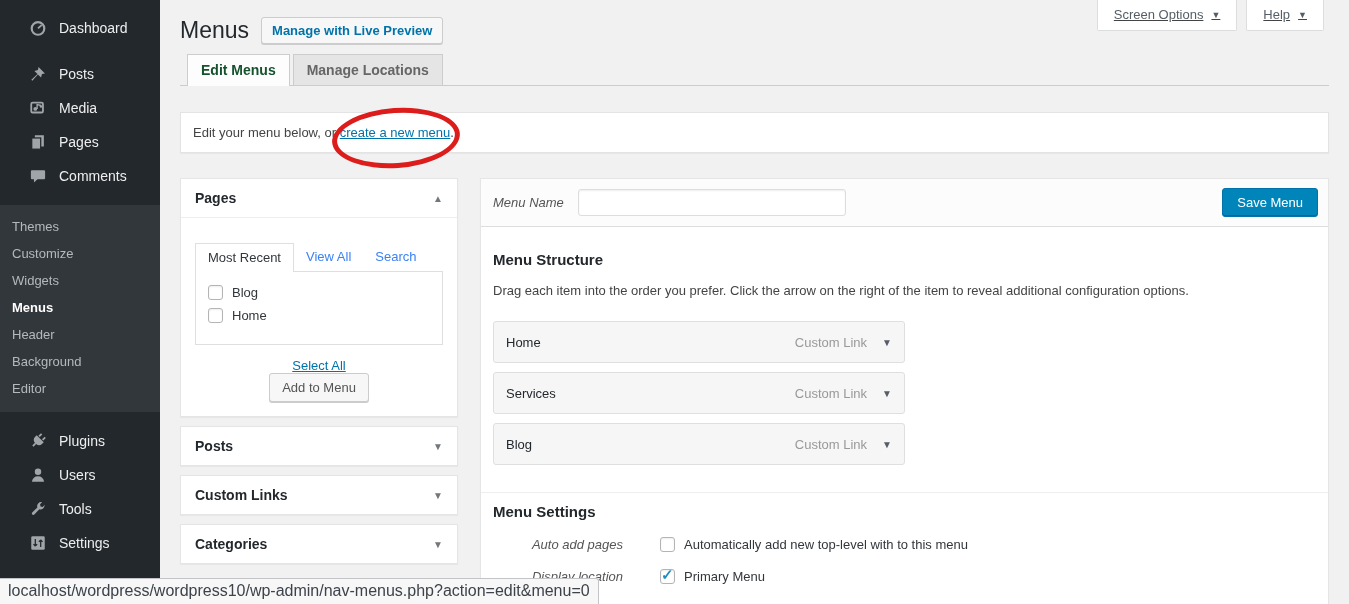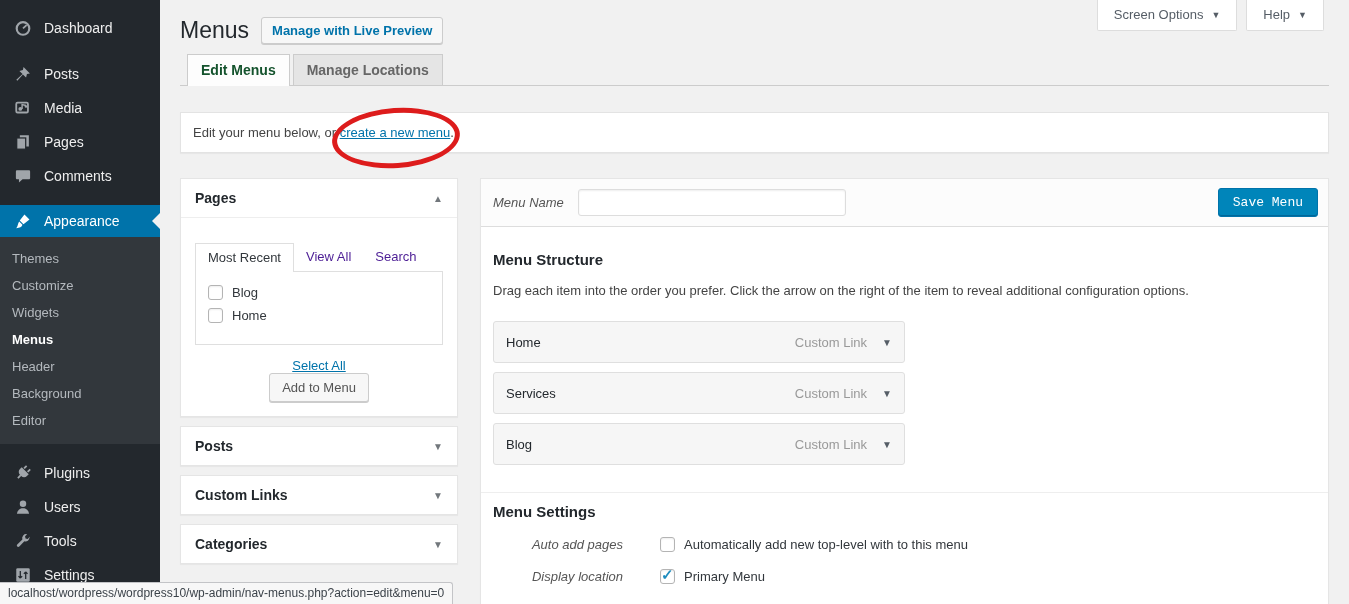--- a/index.html
+++ b/index.html
@@ -13,21 +13,21 @@
   }
 
   
   .sidebar {
     position: absolute; left: 0; top: 0; bottom: 0;
     width: 160px; background: #23282d; color: #eee; z-index: 20;
   }
   .menu-item {
     position: relative;
     display: flex; align-items: center;
-    height: 34px; padding-left: 13px; gap: 11px;
+    height: 34px; padding-left: 28px; gap: 11px;
     font-size: 14px; color: #eee; cursor: pointer;
   }
   .menu-item .mi { width: 20px; height: 20px; color: #a0a5aa; flex: none; display: flex; align-items: center; justify-content: center; }
   .menu-item .mi svg { width: 18px; height: 18px; fill: currentColor; }
   .menu-item.active { background: #0073aa; color: #fff; height: 32px; }
   .menu-item.active .mi { color: #fff; }
   .menu-item.active::after {
     content: ""; position: absolute; right: 0; top: 50%; transform: translateY(-50%);
     border: 8px solid transparent; border-right-color: #f1f1f1; border-left-width: 0;
   }
@@ -39,21 +39,21 @@
     color: #b4b9be; line-height: 15px; cursor: pointer; text-decoration: none;
   }
   .submenu-item.current { color: #fff; font-weight: bold; }
 
   
   .content {
     position: absolute; left: 160px; top: 0; right: 0; bottom: 0;
     padding: 0 20px; background: #f1f1f1;
   }
 
-  .screen-meta { position: absolute; top: 0; right: 25px; display: flex; gap: 9px; z-index: 10; }
+  .screen-meta { position: absolute; top: 0; right: 25px; display: flex; gap: 9px; z-index: 10; text-decoration: underline; }
   .meta-tab {
     background: #fff; border: 1px solid #ddd; border-top: none;
     padding: 7px 16px 8px; font-size: 13px; color: #555d66;
     display: flex; align-items: center; gap: 8px; cursor: pointer;
     border-radius: 0 0 2px 2px;
   }
   .meta-tab .dd { font-size: 9px; color: #555d66; }
 
   .page-head { padding-top: 16px; display: flex; align-items: center; gap: 12px; }
   .page-head h1 { font-size: 23px; font-weight: 400; color: #23282d; line-height: 29px; }
@@ -103,21 +103,21 @@
   .postbox-body { padding: 25px 14px 14px; }
 
   .inner-tabs { display: flex; align-items: flex-end; position: relative; z-index: 2; }
   .itab {
     font-size: 13px; padding: 6px 12px 7px; cursor: pointer; text-decoration: none;
   }
   .itab.active {
     background: #fff; border: 1px solid #dfdfdf; border-bottom: none;
     margin-bottom: -1px; color: #32373c;
   }
-  .itab.link { color: #4c1d95; }
+  .itab.link { color: #3b82f6; }
   .tab-panel {
     border: 1px solid #dfdfdf; background: #fff; padding: 13px 12px; min-height: 74px;
   }
   .check-row { display: flex; align-items: center; gap: 9px; margin-bottom: 8px; color: #32373c; font-size: 13px; cursor: pointer; }
   .check-row:last-child { margin-bottom: 0; }
   .cb {
     width: 15px; height: 15px; flex: none; background: #fff;
     border: 1px solid #b4b4b4; border-radius: 3px; position: relative;
     box-shadow: inset 0 1px 2px rgba(0,0,0,.07); cursor: pointer;
   }
@@ -144,21 +144,21 @@
   }
   .mn-label { font-style: italic; font-size: 13px; color: #555; padding-left: 2px; }
   .mn-input {
     width: 268px; height: 27px; border: 1px solid #ddd; border-radius: 3px;
     box-shadow: inset 0 1px 2px rgba(0,0,0,.07); padding: 0 8px;
     font-family: inherit; font-size: 13px; background: #fff;
   }
   .button-primary {
     margin-left: auto; background: #0085ba; border: 1px solid #0073aa; border-radius: 3px;
     box-shadow: inset 0 -1px 0 #006799; color: #fff; font-size: 13px;
-    padding: 6px 14px; cursor: pointer; font-family: Liberation Mono, monospace;
+    padding: 6px 14px; cursor: pointer; font-family: Liberation Sans, sans-serif;
   }
   .panel-body { padding: 14px 12px; }
   .panel-body h3 { font-size: 15px; font-weight: 700; color: #23282d; margin-top: 10px; }
   .structure-desc { margin: 15px 0 23px; font-size: 13px; color: #444; }
 
   .menu-item-bar {
     width: 412px; height: 42px; display: flex; align-items: center;
     background: #f6f6f6; border: 1px solid #dfdfdf; border-radius: 3px;
     padding: 0 12px; margin-bottom: 9px; cursor: move;
   }
@@ -170,21 +170,21 @@
   .settings-heading { margin-top: 27px; }
   .setting-row { display: flex; align-items: center; margin-top: 17px; font-size: 13px; text-align: center; }
   .setting-label { width: 167px; flex: none; font-style: italic; color: #555; padding-left: 2px; }
   .setting-check { display: flex; align-items: center; gap: 9px; color: #32373c; cursor: pointer; }
 
   
   .statusbar {
     position: absolute; left: 0; bottom: 0; z-index: 50;
     background: #f7f7f7; border: 1px solid #c3c4c7; border-left: none; border-bottom: none;
     border-radius: 0 3px 0 0; padding: 3px 8px 4px;
-    font-size: 12px; color: #3c434a; white-space: nowrap; text-align: center;
+    font-size: 16px; color: #3c434a; white-space: nowrap; text-align: center;
   }
 </style>
 </head>
 <body>
 
 <div class="sidebar">
   <div class="top-pad"></div>
   <div class="menu-item">
     <span class="mi">
       <svg viewBox="0 0 20 20">
@@ -225,28 +225,20 @@
   </div>
   <div class="menu-item">
     <span class="mi">
       <svg viewBox="0 0 20 20">
           <path d="M3.5 3.5h13c.8 0 1.4.6 1.4 1.4v7.2c0 .8-.6 1.4-1.4 1.4H9.5l-4 3.8v-3.8h-2c-.8 0-1.4-.6-1.4-1.4V4.9c0-.8.6-1.4 1.4-1.4z"></path>
         </svg>
     </span>
     <span>Comments</span>
   </div>
   <div class="sep"></div>
-  <div class="menu-item active">
-    <span class="mi">
-      <svg viewBox="0 0 20 20">
-          <path d="M11.6 2.8l5.6 5.6-6.7 5.2-4.1-4.1zM5.7 10.6l3.7 3.7c-.7 2.4-3 3.7-6.9 3.7 1.9-1.9 1.4-4.2 3.2-7.4z"></path>
-        </svg>
-    </span>
-    <span>Appearance</span>
-  </div>
   <div class="submenu">
     <a class="submenu-item">Themes</a>
     <a class="submenu-item">Customize</a>
     <a class="submenu-item">Widgets</a>
     <a class="submenu-item current">Menus</a>
     <a class="submenu-item">Header</a>
     <a class="submenu-item">Background</a>
     <a class="submenu-item">Editor</a>
   </div>
   <div class="sep"></div>

